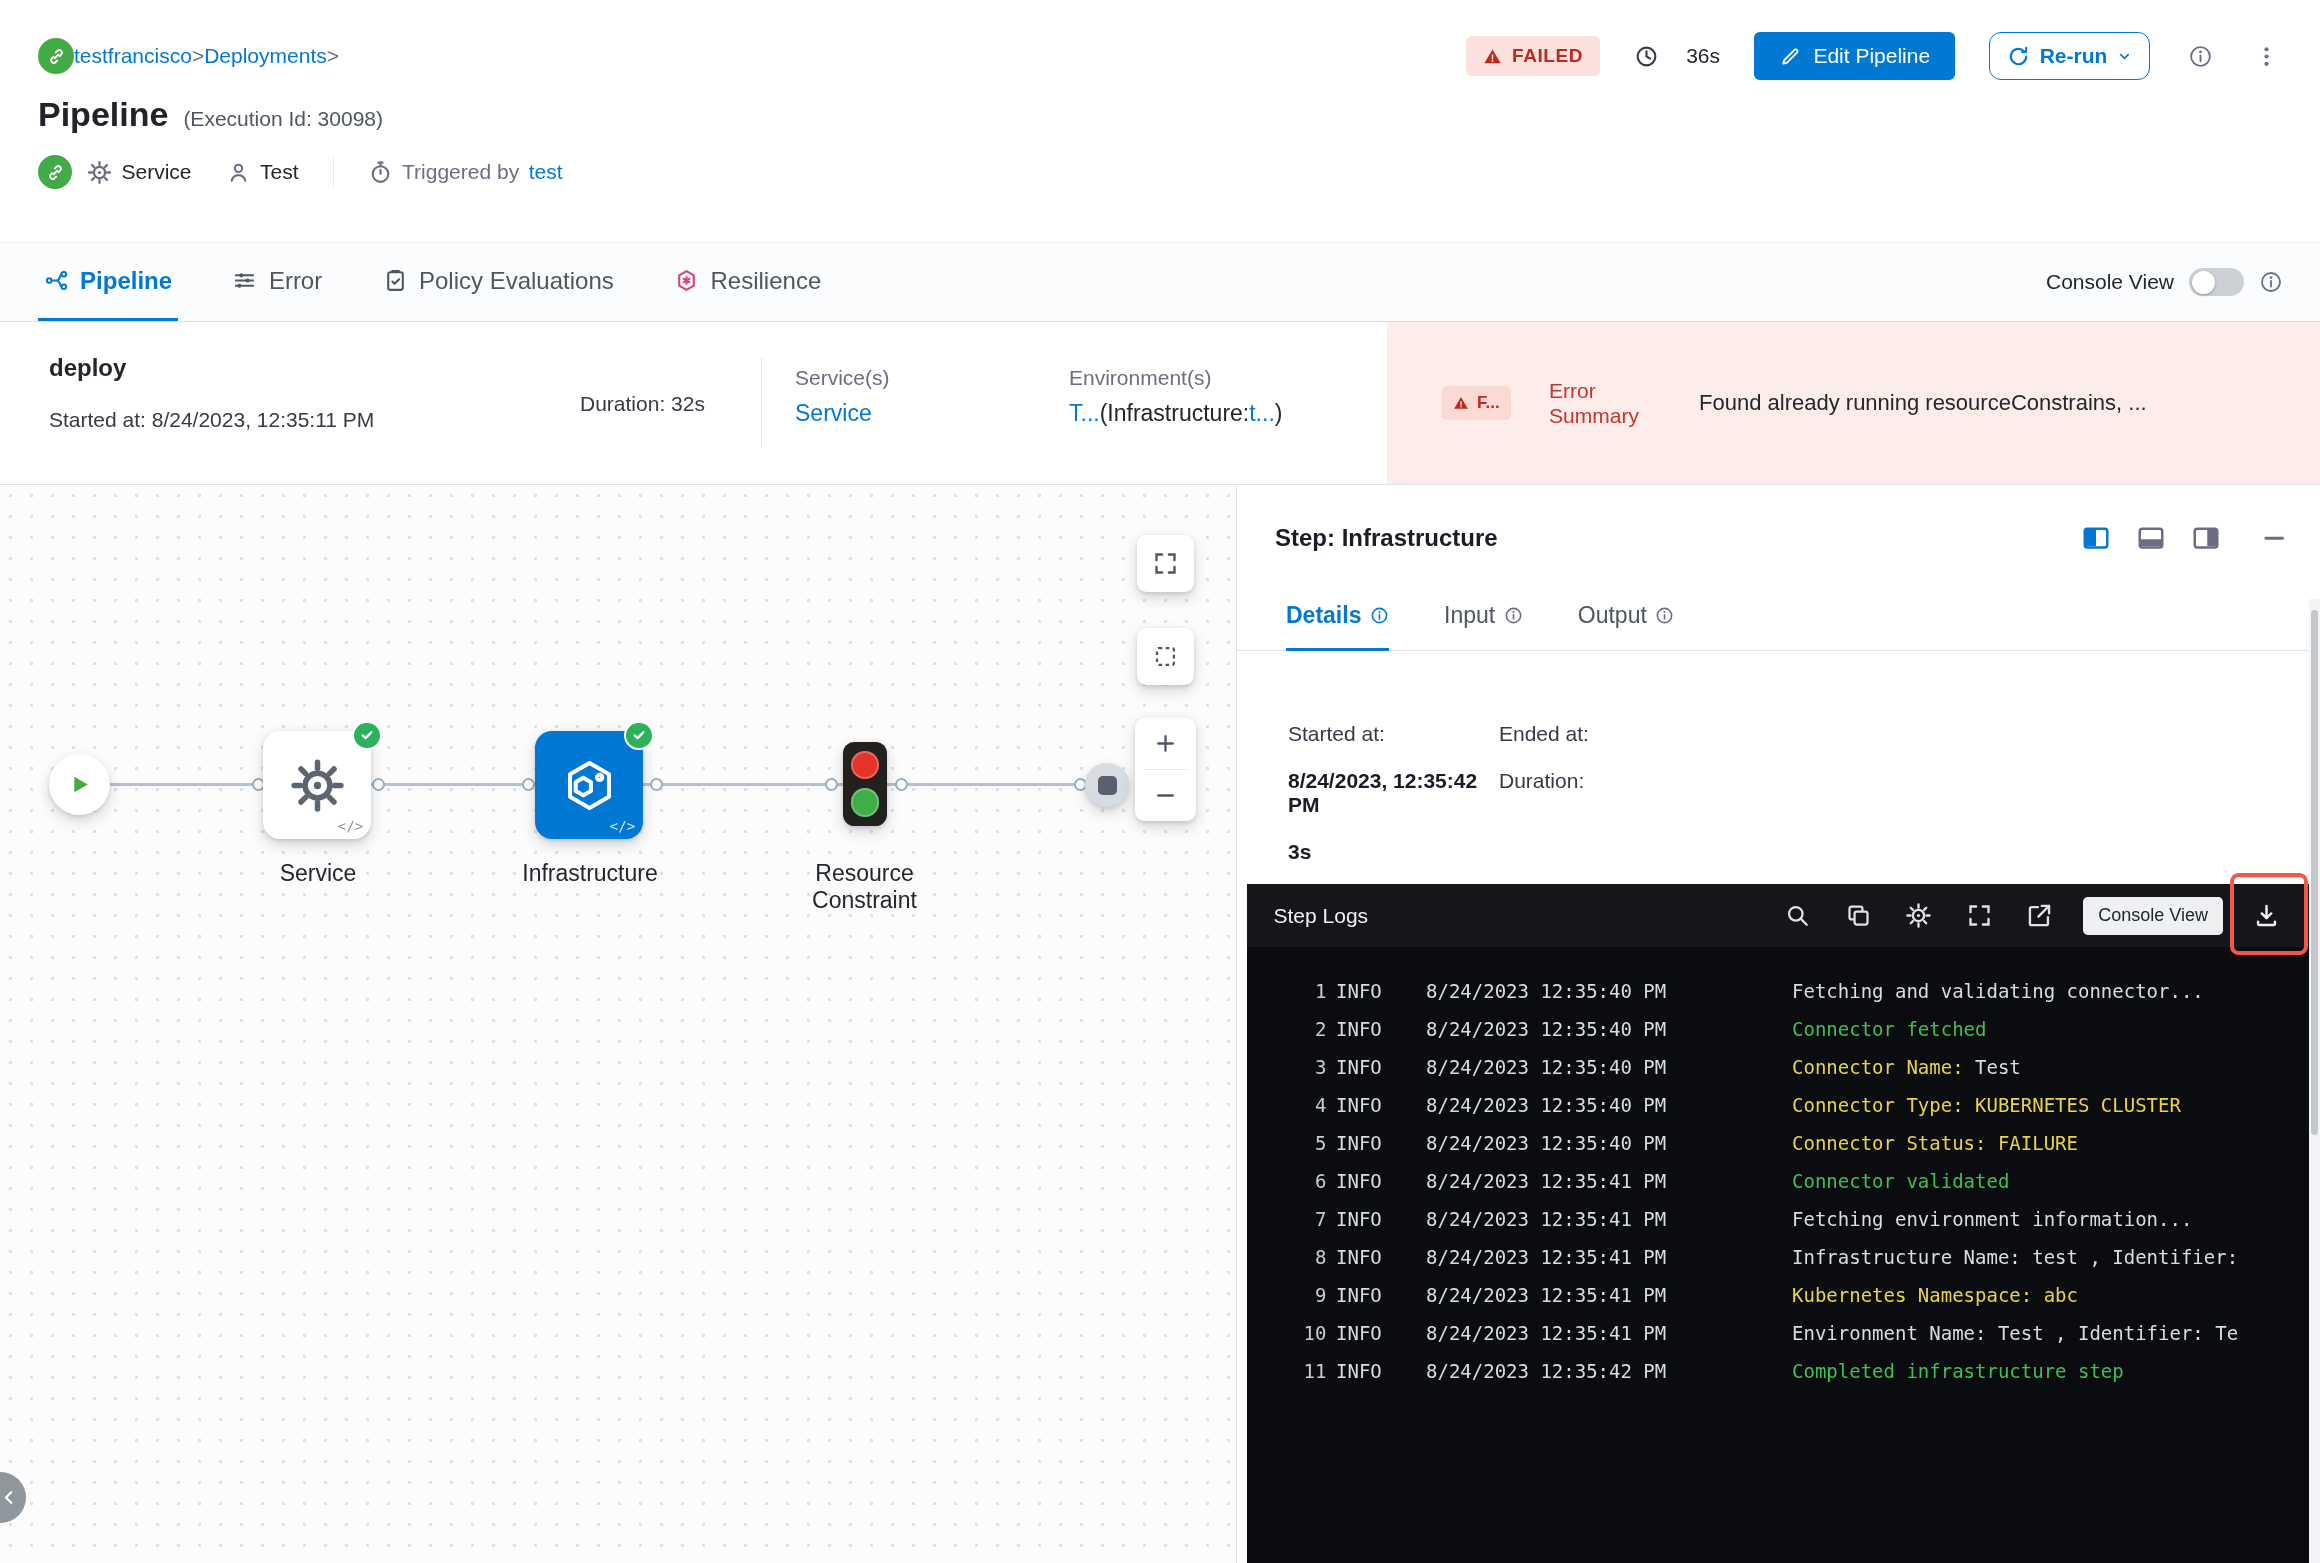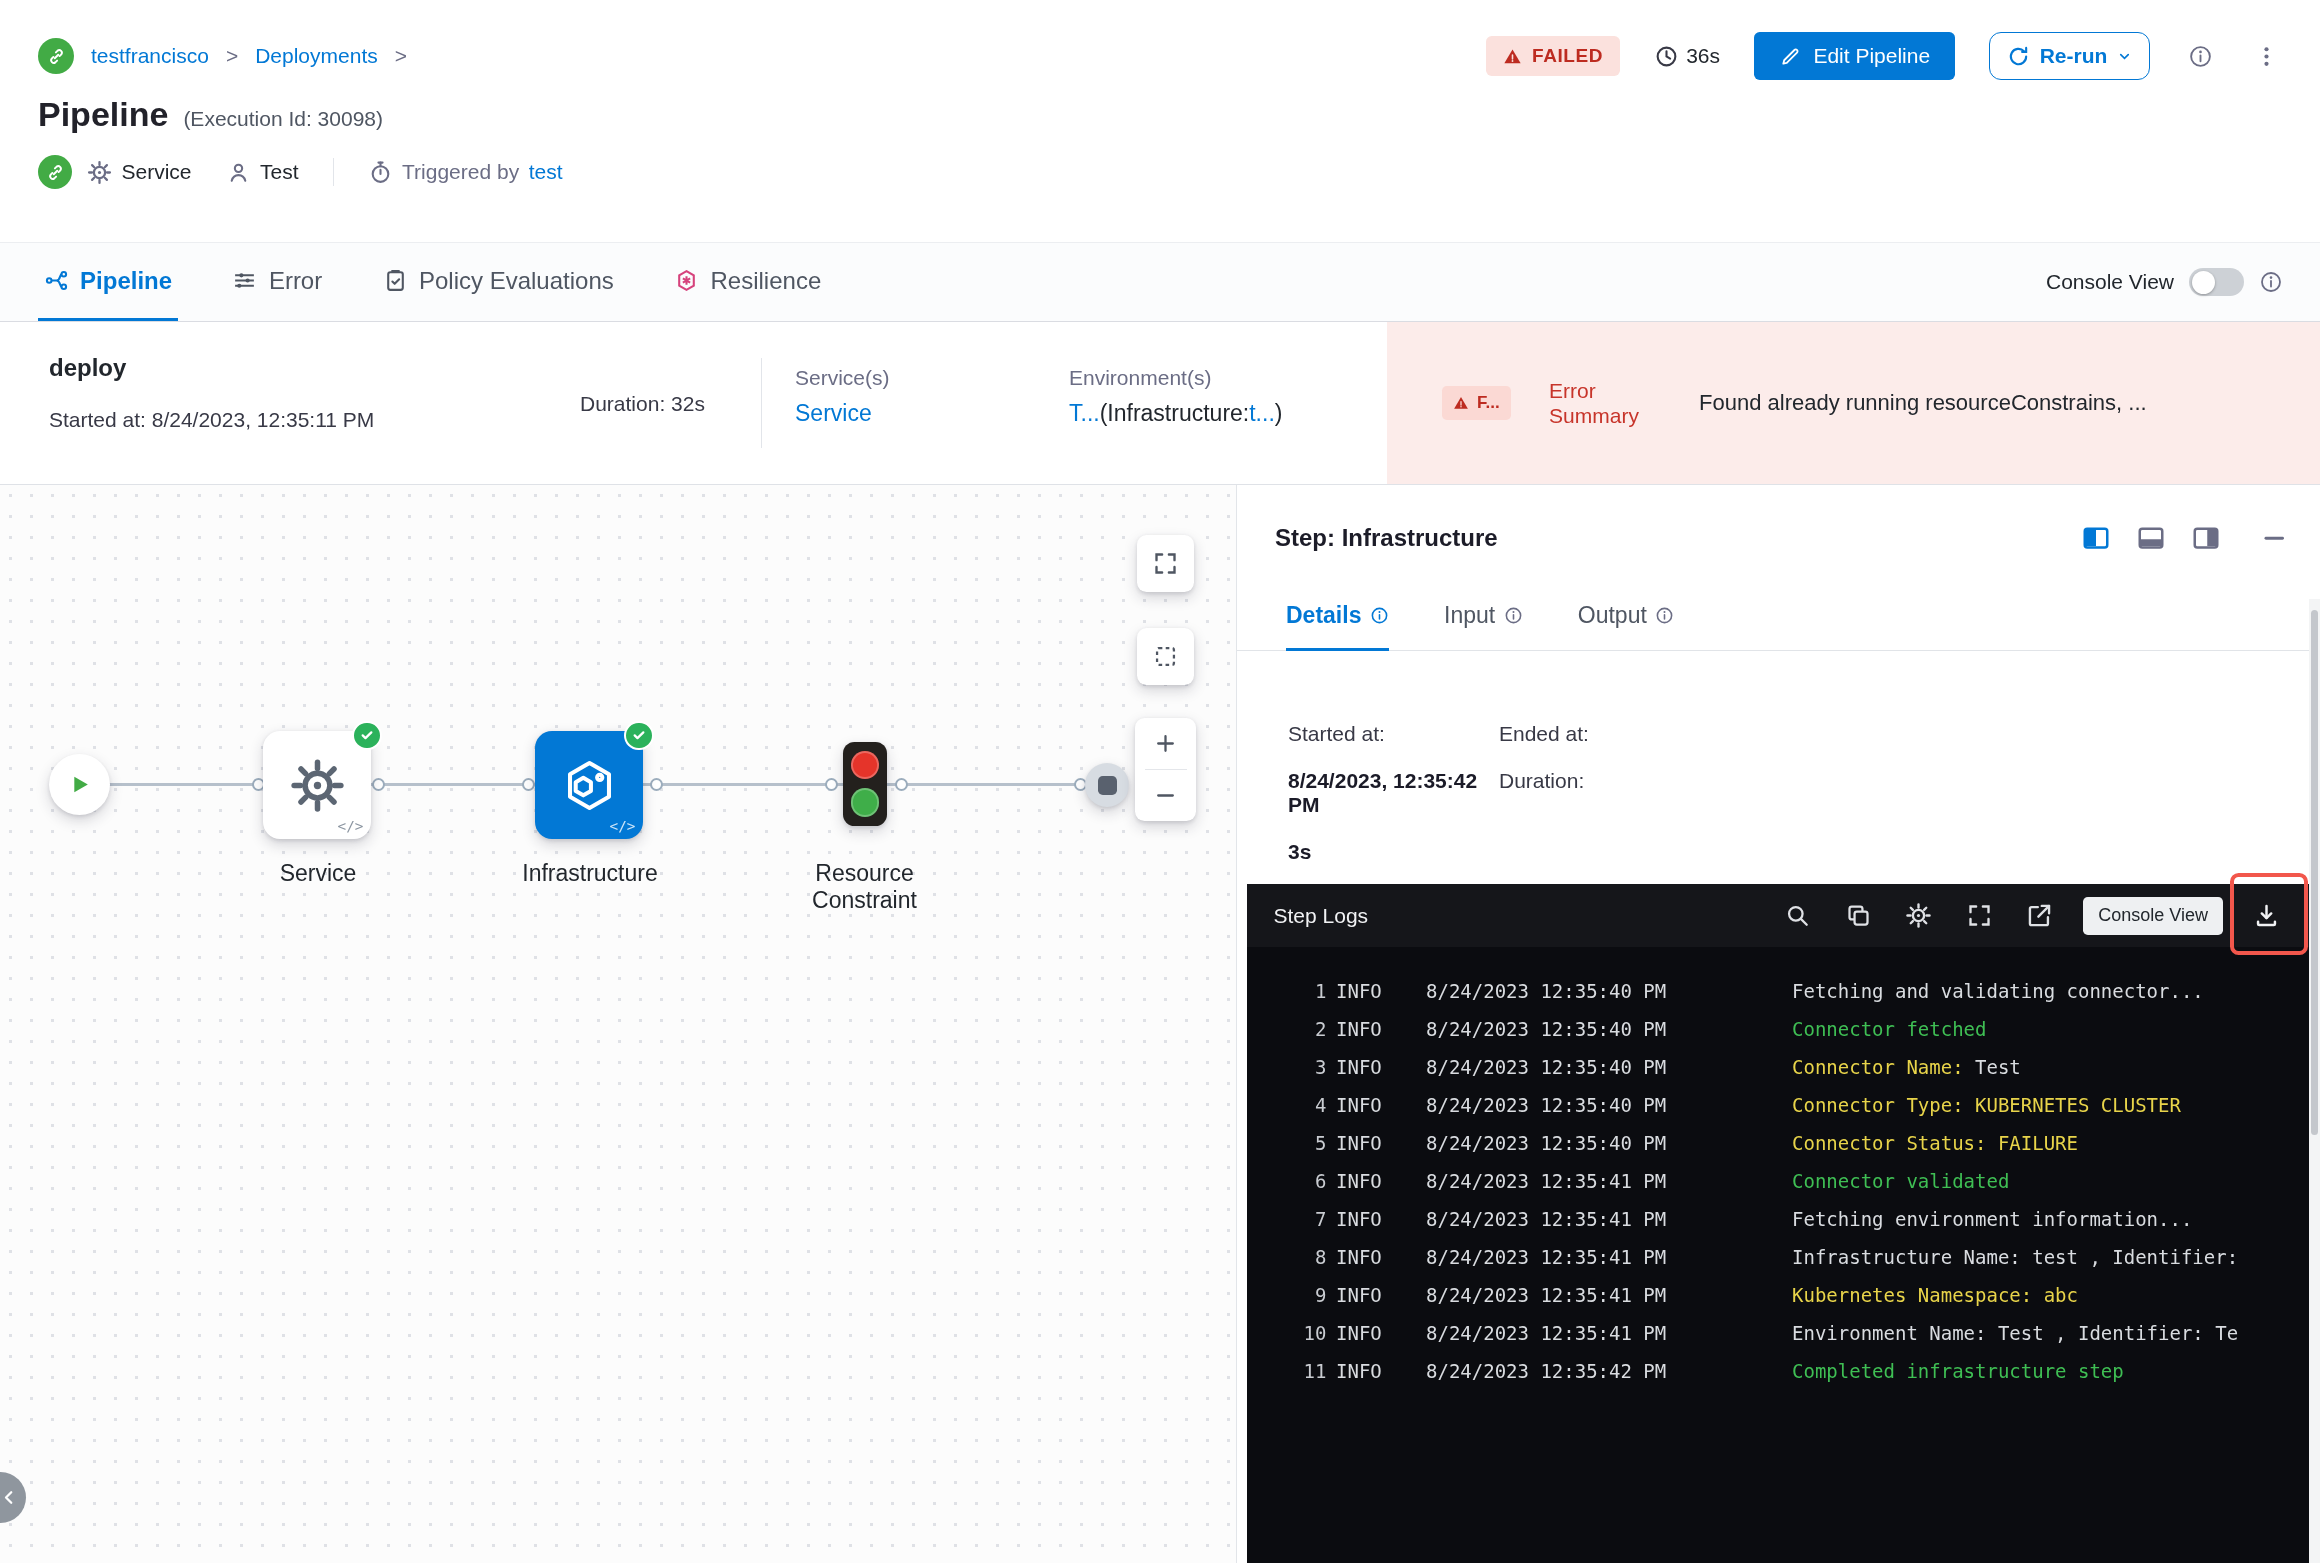--- a/index.html
+++ b/index.html
@@ -3,28 +3,28 @@
 <meta charset="utf-8">
 <style>
   * { box-sizing: border-box; margin: 0; padding: 0; }
   html,body { width:2321px; height:1564px; overflow:hidden; }
   body { font-family:"Liberation Sans","DejaVu Sans",sans-serif; background:#fff; color:#22272d; }
   .page { position:relative; width:2321px; height:1564px; overflow:hidden; background:#fff; }
 
   
   .top { height:242px; padding:32px 38px 0 38px; background:#fff; }
   .top-row1 { display:flex; align-items:center; justify-content:space-between; height:48px; }
-  .breadcrumb { display:flex; align-items:center; gap:17px; font-size:21px; }
+  .breadcrumb { display:flex; align-items:center; gap:0; font-size:21px; }
   .green-badge { width:36px; height:36px; border-radius:50%; background:#42ab45; display:flex; align-items:center; justify-content:center; flex:0 0 auto; }
   .green-badge svg { width:21px; height:21px; }
   .bc-link { color:#0278d5; text-decoration:none; cursor:pointer; }
   .bc-sep { color:#6b6d85; }
   .top-actions { display:flex; align-items:center; gap:34px; }
   .failed-badge { display:flex; align-items:center; gap:9.5px; background:#fbe1dd; color:#bd2b20; font-weight:bold; font-size:19px; letter-spacing:0.6px; padding:8.6px 17px; border-radius:5.7px; }
-  .clock-group { display:flex; align-items:center; gap:7px; font-size:21px; color:#22272d; }
+  .clock-group { display:flex; align-items:center; gap:27px; font-size:21px; color:#22272d; }
   .btn-primary { display:flex; align-items:center; gap:11.4px; background:#0278d5; color:#fff; border:none; border-radius:5.7px; height:48px; padding:0 25px; font-size:21px; font-family:inherit; cursor:pointer; }
   .btn-outline { display:flex; align-items:center; gap:9.5px; background:#fff; color:#0278d5; border:1.4px solid #0278d5; border-radius:12px; height:48px; padding:0 17px; font-size:21px; font-weight:bold; font-family:inherit; cursor:pointer; }
   .icon-btn { background:none; border:none; cursor:pointer; display:flex; align-items:center; justify-content:center; padding:3.8px; }
   .top-row2 { display:flex; align-items:baseline; gap:15px; margin-top:15px; }
   .page-title { font-size:34px; font-weight:bold; color:#22222a; }
   .exec-id { font-size:21px; color:#4f5662; }
   .top-row3 { display:flex; align-items:center; gap:15px; margin-top:21px; font-size:21px; }
   .meta-group { display:flex; align-items:center; gap:9.5px; margin-right:19px; }
   .meta-sep { width:1px; height:28.5px; background:#e2e5ea; margin-right:19px; }
   .muted { color:#6b6d85; }

